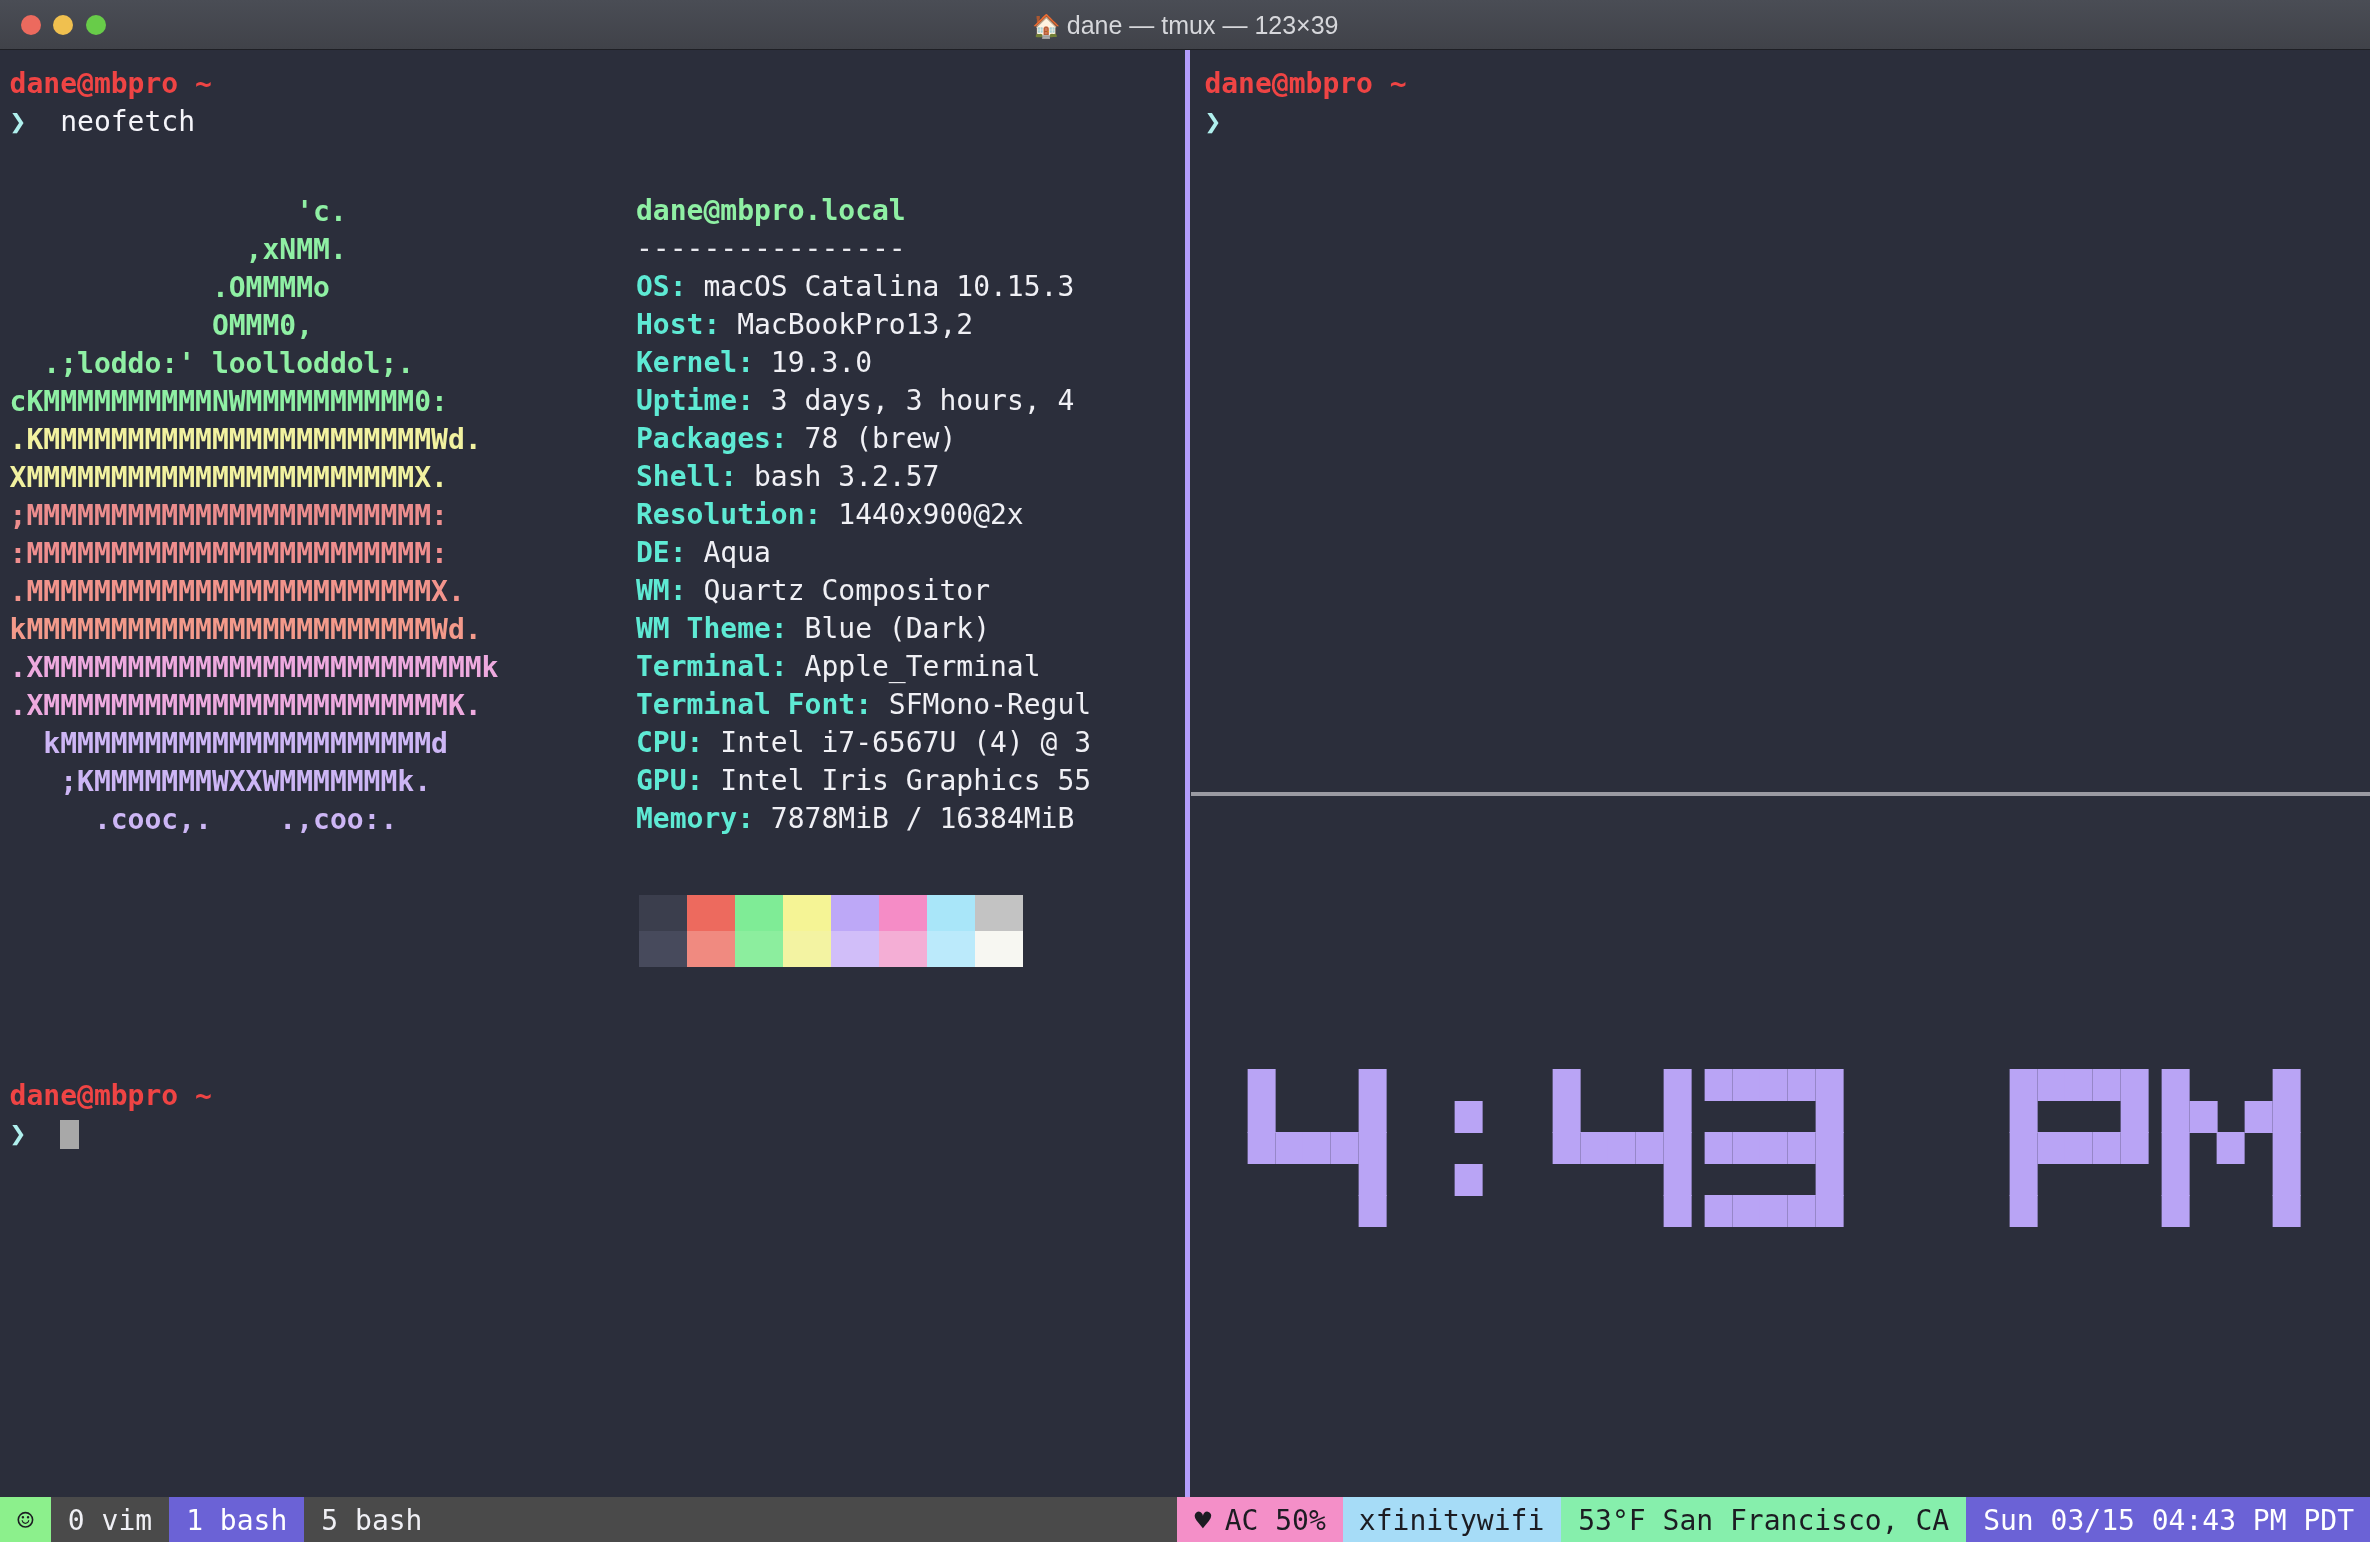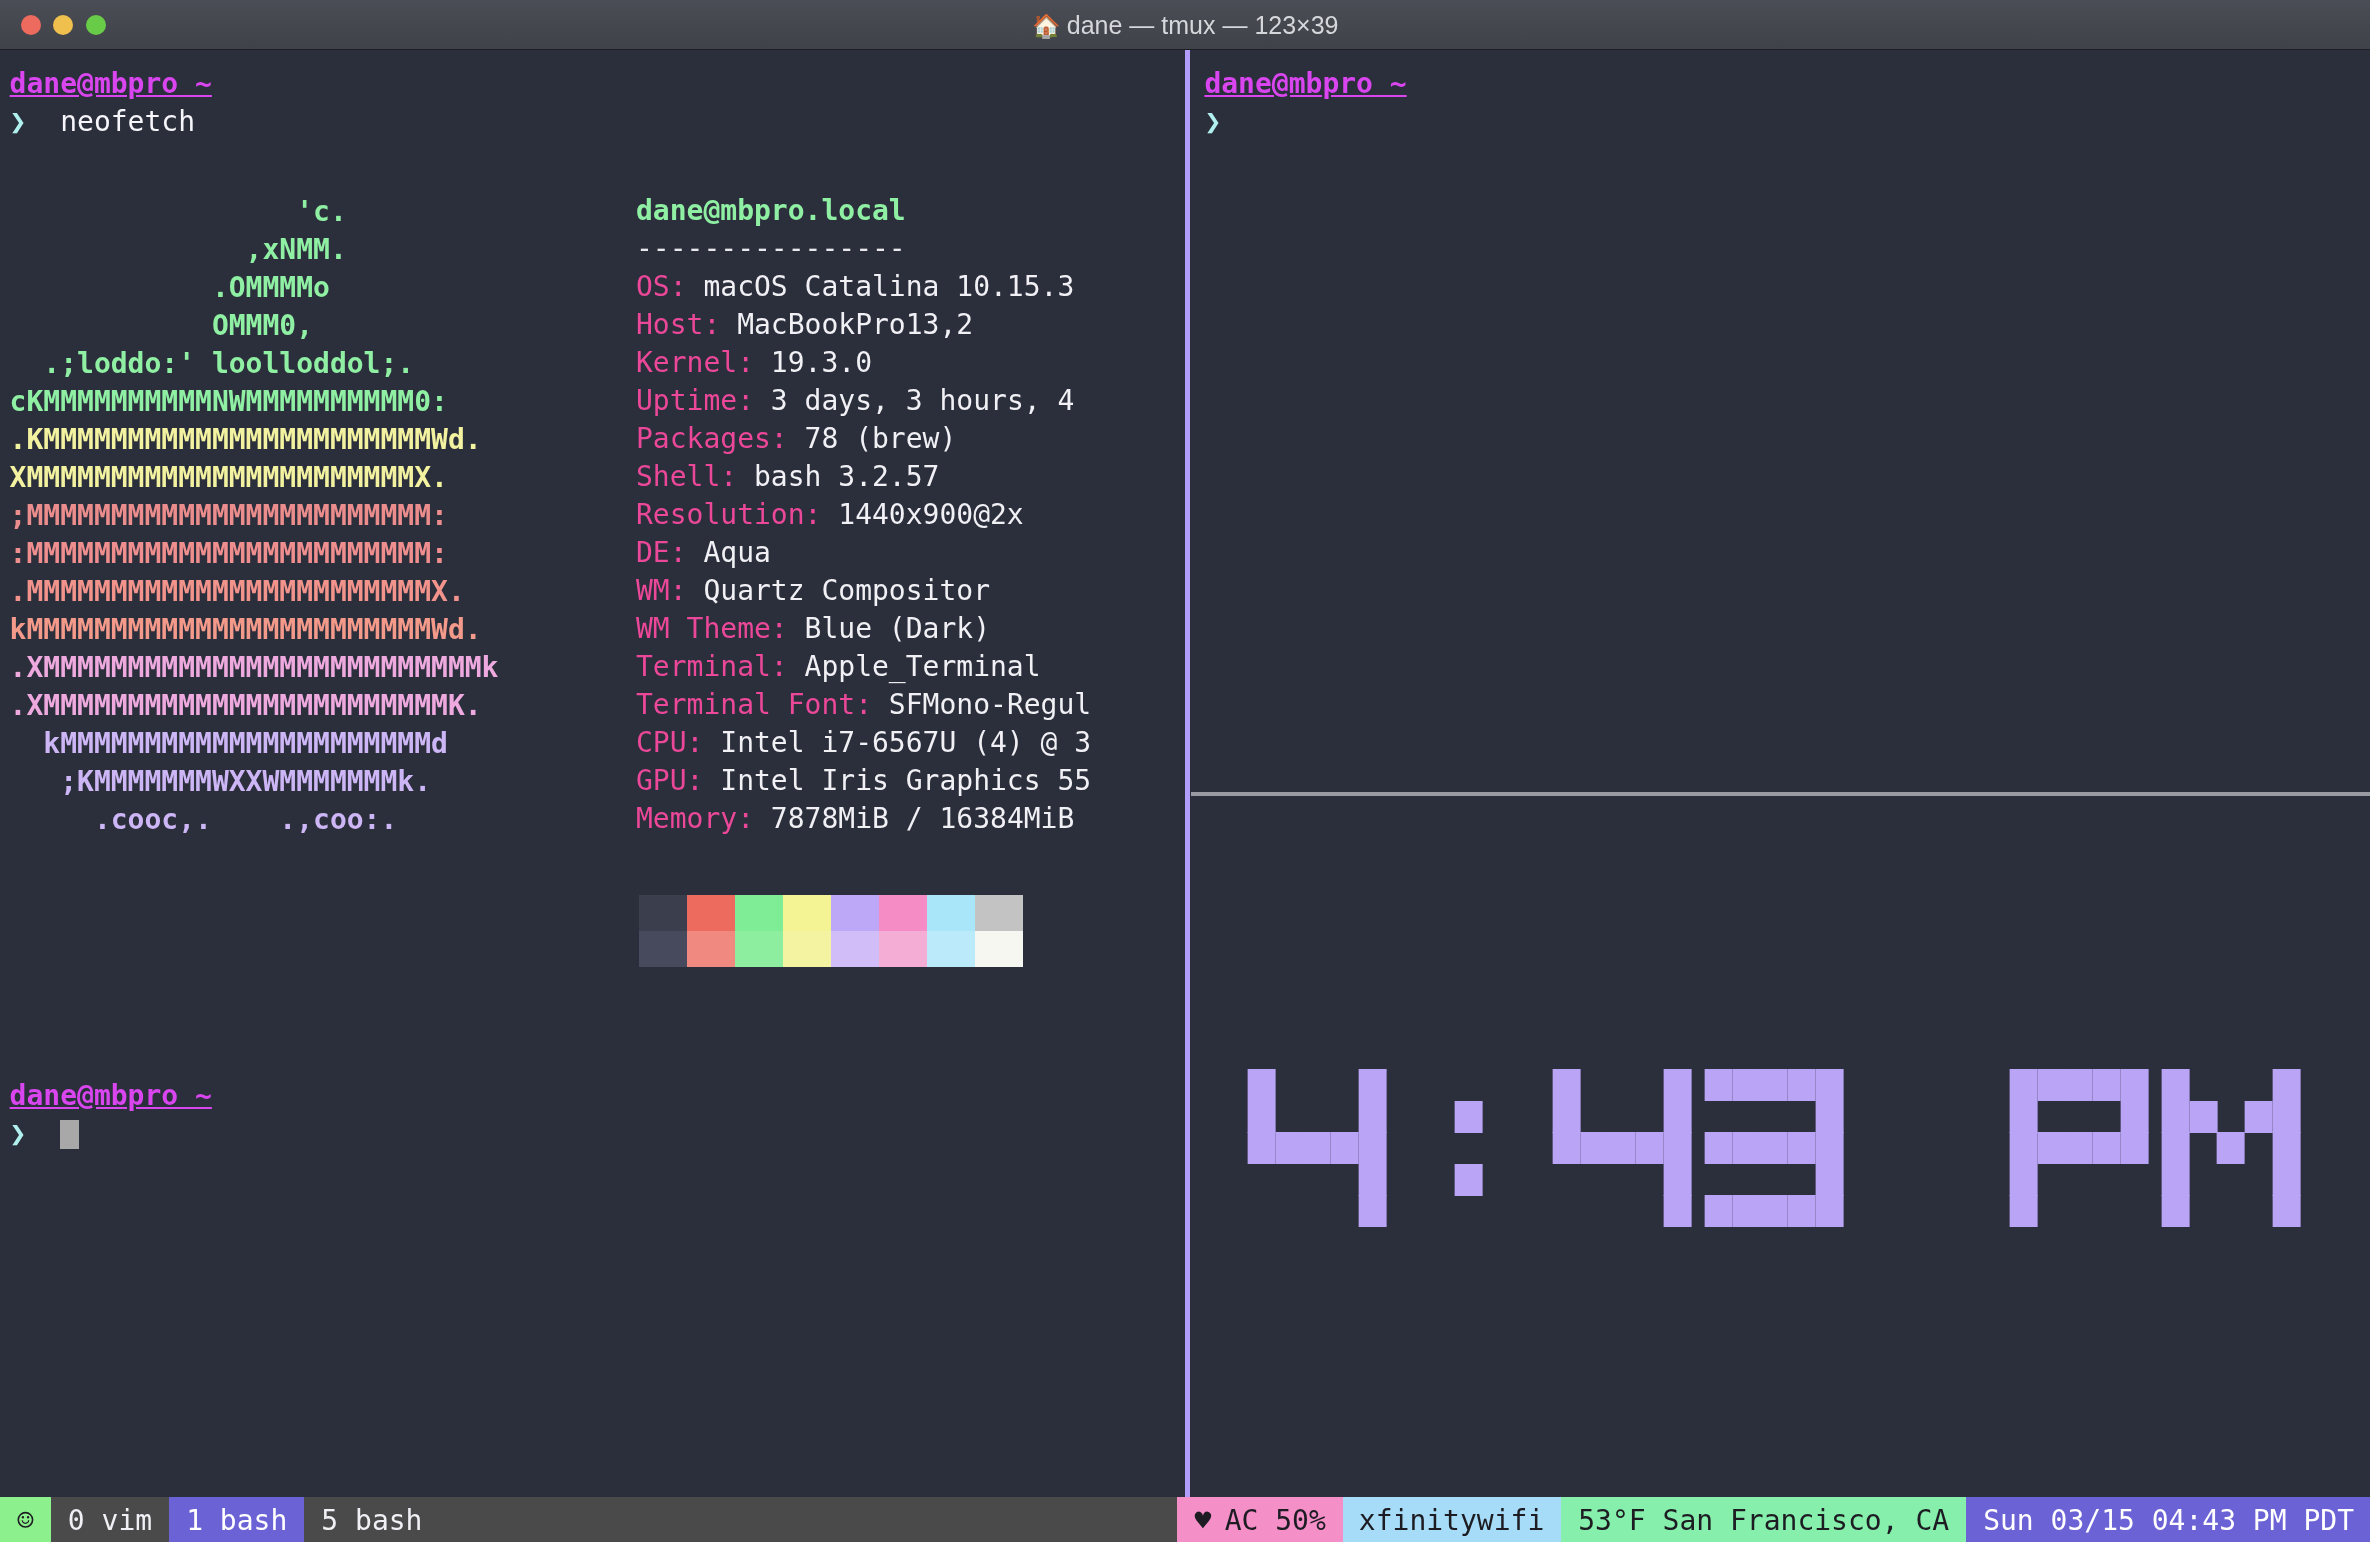--- a/index.html
+++ b/index.html
@@ -61,25 +61,25 @@
   }
 
   
   .line {
     font-family: "DejaVu Sans Mono", monospace;
     font-size: 28px;
     line-height: 38px;
     white-space: pre;
     color: #e8e8ed;
   }
-  .prompt-user { color: #d946ef; font-weight: bold; text-decoration: underline; }
+  .prompt-user { color: #ef4444; font-weight: bold; }
   .prompt-chev { color: #b0f0ee; font-weight: bold; }
   .nf-title { color: #8ff0a4; font-weight: bold; }
   .nf-rule  { color: #e8e8ed; }
-  .nf-key   { color: #ec4899; font-weight: normal; }
+  .nf-key   { color: #5eead4; font-weight: bold; }
   .nf-val   { color: #f0f0f5; }
 
   
   .prompt-block { position: absolute; }
 
   
   #ascii {
     position: absolute; left: 9.6px; top: 143px;
     font-family: "DejaVu Sans Mono", monospace;
     font-size: 28px; line-height: 38px;

